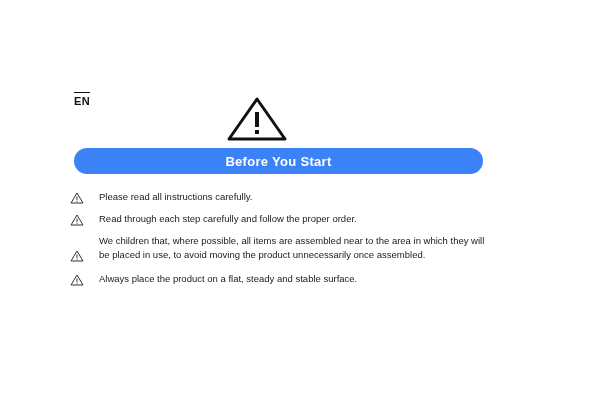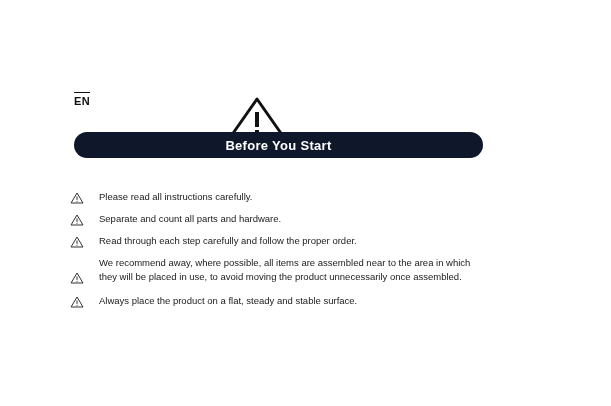--- a/index.html
+++ b/index.html
@@ -41,24 +41,24 @@
     display: flex;
     justify-content: center;
   }
   .warning-triangle svg {
     display: block;
   }
   
   .banner {
     position: absolute;
     left: 74px;
-    top: 132px;
+    top: 148px;
     width: 409px;
     height: 26px;
-    background: #0f172a;
+    background: #3b82f6;
     border-radius: 13px;
     display: flex;
     align-items: center;
     justify-content: center;
   }
   .banner-title {
     color: #ffffff;
     font-size: 13px;
     font-weight: bold;
     letter-spacing: 0.3px;
@@ -120,51 +120,41 @@
         <svg width="14" height="12" viewBox="0 0 14 12" aria-hidden="true">
           <path d="M7 1 L13 11 L1 11 Z" fill="none" stroke="#333333" stroke-width="1"></path>
           <rect x="6.5" y="4.5" width="1" height="3.4" fill="#333333"></rect>
           <rect x="6.5" y="8.8" width="1" height="1" fill="#333333"></rect>
         </svg>
       </span>
       <span class="notice-text">Please read all instructions carefully.</span>
     </div>
 
 
-    <div class="notice-item">
-      <span class="mini-tri">
-        <svg width="14" height="12" viewBox="0 0 14 12" aria-hidden="true">
-          <path d="M7 1 L13 11 L1 11 Z" fill="none" stroke="#333333" stroke-width="1"></path>
-          <rect x="6.5" y="4.5" width="1" height="3.4" fill="#333333"></rect>
-          <rect x="6.5" y="8.8" width="1" height="1" fill="#333333"></rect>
-        </svg>
-      </span>
-      <span class="notice-text">Separate and count all parts and hardware.</span>
-    </div>
 
     <div class="notice-item">
       <span class="mini-tri">
         <svg width="14" height="12" viewBox="0 0 14 12" aria-hidden="true">
           <path d="M7 1 L13 11 L1 11 Z" fill="none" stroke="#333333" stroke-width="1"></path>
           <rect x="6.5" y="4.5" width="1" height="3.4" fill="#333333"></rect>
           <rect x="6.5" y="8.8" width="1" height="1" fill="#333333"></rect>
         </svg>
       </span>
       <span class="notice-text">Read through each step carefully and follow the proper order.</span>
     </div>
 
     <div class="notice-item multiline">
       <span class="mini-tri">
         <svg width="14" height="12" viewBox="0 0 14 12" aria-hidden="true">
           <path d="M7 1 L13 11 L1 11 Z" fill="none" stroke="#333333" stroke-width="1"></path>
           <rect x="6.5" y="4.5" width="1" height="3.4" fill="#333333"></rect>
           <rect x="6.5" y="8.8" width="1" height="1" fill="#333333"></rect>
         </svg>
       </span>
-      <span class="notice-text">We recommend away, where possible, all items are assembled near to the area in which they will be placed in use, to avoid moving the product unnecessarily once assembled.</span>
+      <span class="notice-text">We children that, where possible, all items are assembled near to the area in which they will be placed in use, to avoid moving the product unnecessarily once assembled.</span>
     </div>
 
     <div class="notice-item">
       <span class="mini-tri">
         <svg width="14" height="12" viewBox="0 0 14 12" aria-hidden="true">
           <path d="M7 1 L13 11 L1 11 Z" fill="none" stroke="#333333" stroke-width="1"></path>
           <rect x="6.5" y="4.5" width="1" height="3.4" fill="#333333"></rect>
           <rect x="6.5" y="8.8" width="1" height="1" fill="#333333"></rect>
         </svg>
       </span>

